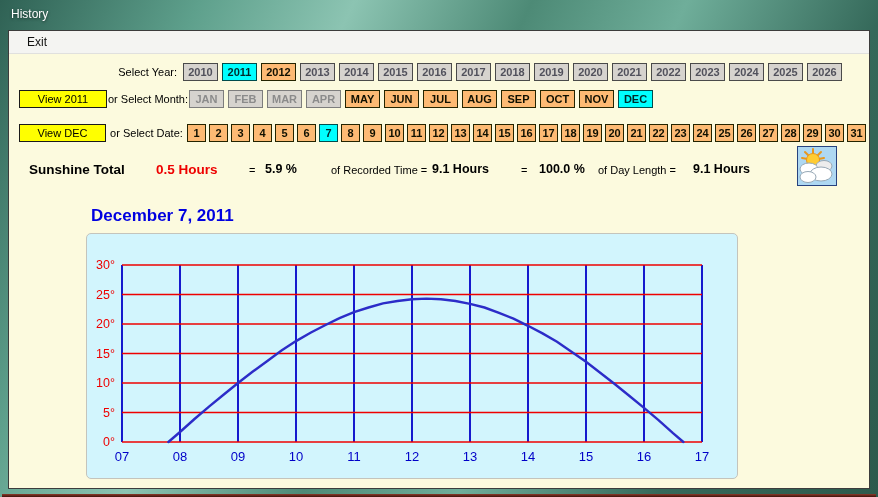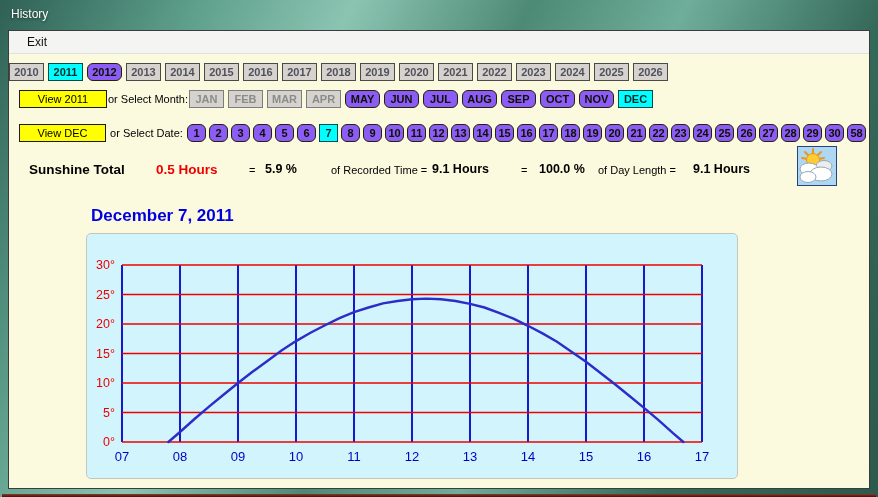--- a/index.html
+++ b/index.html
@@ -22,21 +22,21 @@
   .view-btn{margin-left:10px;width:88px;height:18px;background:#FFFF00;border:1px solid #1a1a1a;
     font-size:11px;color:#000;display:flex;align-items:center;justify-content:center;box-sizing:border-box;cursor:pointer;}
   .mid-label{width:82px;text-align:center;}
   .options{display:flex;}
   .opt{height:18px;box-sizing:border-box;display:flex;align-items:center;justify-content:center;
     font-size:11px;cursor:pointer;background:#D6D3CE;border:1px solid #4a4a4a;color:#51515c;font-weight:bold;}
   .year-options .opt,.month-options .opt{width:35px;margin-right:4px;}
   .date-options .opt{width:19px;margin-right:3px;}
   .date-options .opt{border-color:#8B1000;color:#131300;}
   .opt.disabled{border-color:#7d7d7d;color:#8b8b8b;}
-  .opt.highlight{background:#8b5cf6;border-color:#242400;color:#101000;border-radius:6px;}
+  .opt.highlight{background:#fdba74;border-color:#242400;color:#101000;}
   .opt.selected{background:#00FFFF;border-color:#004c4c;color:#002a2a;}
   .summary{position:relative;height:22px;margin-top:20px;}
   .summary span{position:absolute;top:0;white-space:nowrap;color:#000;}
   .sum-title{left:20px;font-size:13.5px;font-weight:bold;}
   .sum-hours{left:147px;font-size:13.5px;font-weight:bold;color:#EE0000 !important;}
   .s-eq1{left:240px;font-size:11px;top:2px !important;}
   .s-pct1{left:256px;font-size:12.5px;font-weight:bold;}
   .s-rec{left:322px;font-size:11px;top:2px !important;}
   .s-rech{left:423px;font-size:12.5px;font-weight:bold;}
   .s-eq2{left:512px;font-size:11px;top:2px !important;}
@@ -56,20 +56,21 @@
   <div class="titlebar">
     <span class="title-text">History</span>
   </div>
   <div class="frame-inner">
     <div class="menubar">
       <div class="menu-item">Exit</div>
     </div>
     <div class="content">
 
       <div class="sel-row row-year">
+        <span class="row-label year-label">Select Year:</span>
         <div class="options year-options">
             <div class="opt normal">2010</div>
             <div class="opt selected">2011</div>
             <div class="opt highlight">2012</div>
             <div class="opt normal">2013</div>
             <div class="opt normal">2014</div>
             <div class="opt normal">2015</div>
             <div class="opt normal">2016</div>
             <div class="opt normal">2017</div>
             <div class="opt normal">2018</div>
@@ -130,21 +131,21 @@
             <div class="opt highlight">21</div>
             <div class="opt highlight">22</div>
             <div class="opt highlight">23</div>
             <div class="opt highlight">24</div>
             <div class="opt highlight">25</div>
             <div class="opt highlight">26</div>
             <div class="opt highlight">27</div>
             <div class="opt highlight">28</div>
             <div class="opt highlight">29</div>
             <div class="opt highlight">30</div>
-            <div class="opt highlight">58</div>
+            <div class="opt highlight">31</div>
           </div>
       </div>
 
       <div class="summary">
         <span class="sum-title">Sunshine Total</span>
         <span class="sum-hours">0.5 Hours</span>
         <span class="s-eq1">=</span>
         <span class="s-pct1">5.9 %</span>
         <span class="s-rec">of Recorded Time =</span>
         <span class="s-rech">9.1 Hours</span>

